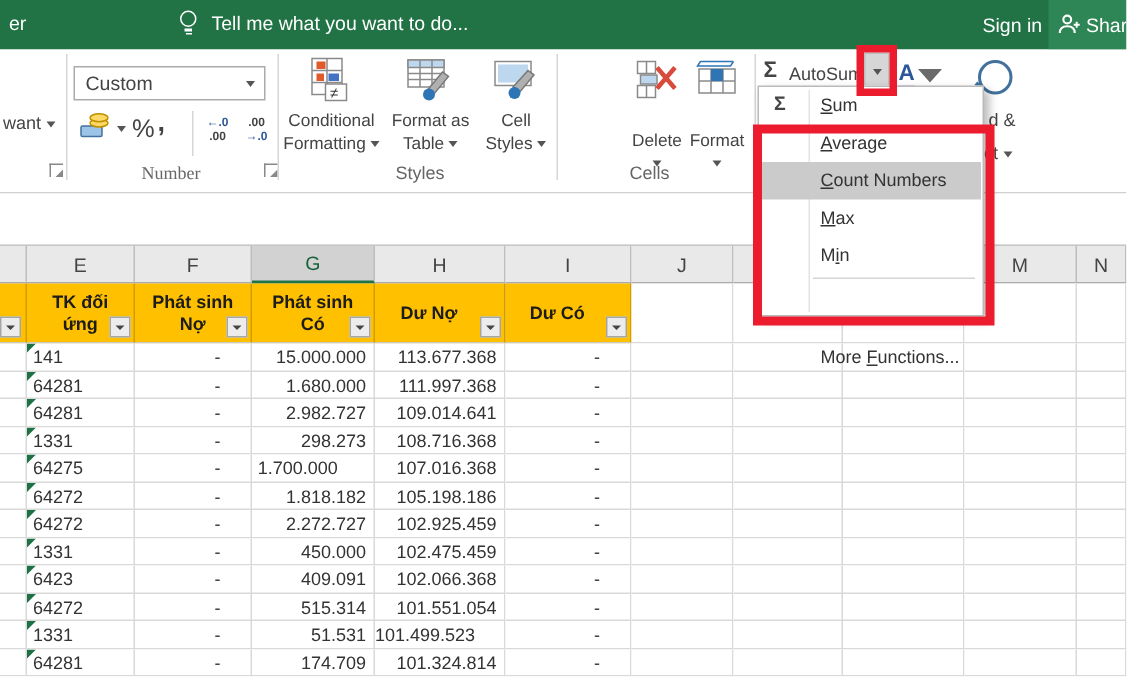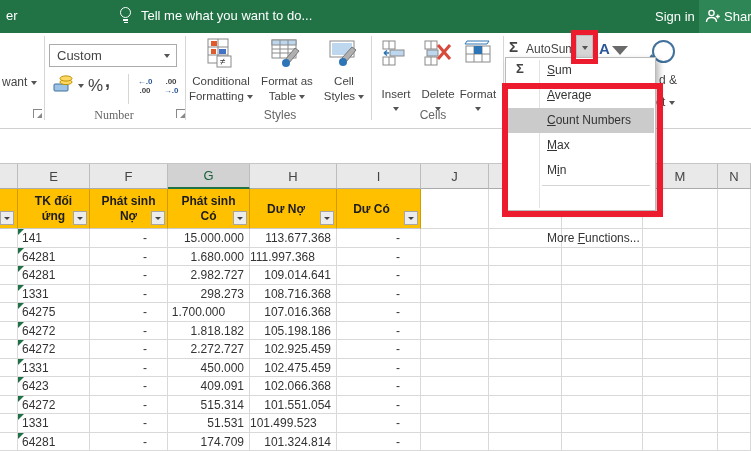--- a/index.html
+++ b/index.html
@@ -168,32 +168,20 @@
         <rect x="2" y="3" width="24" height="16" fill="#fff" stroke="#8a8a8a"></rect>
         <rect x="4" y="5" width="20" height="12" fill="#bdd7ee"></rect>
         <path d="M14 20 L24 9 L28 12 L18 24 Z" fill="#b0b0b0" stroke="#777"></path>
         <circle cx="15" cy="24" r="4" fill="#2e75b6"></circle>
       </svg>
       <span class="lbl"><span>Cell</span><br><span>Styles</span> <span class="caret"></span></span>
     </div>
     <div class="grouplabel" style="left:250px; width:60px;">Styles</div>
     <div class="vline" style="left:371px;"></div>
 
-    <div class="cellbtn" style="left:376px; width:40px;">
-      <svg style="margin:4px auto 0;" width="28" height="26" viewBox="0 0 28 26">
-        <rect x="1" y="1" width="12" height="8" fill="#fff" stroke="#8a8a8a"></rect>
-          <line x1="7" y1="1" x2="7" y2="9" stroke="#8a8a8a"></line>
-        <rect x="8" y="10" width="14" height="6" fill="#bdd7ee" stroke="#8a8a8a"></rect>
-        <path d="M2 13 h5 M2 13 l3 -2.5 M2 13 l3 2.5" stroke="#2e75b6" stroke-width="1.6" fill="none"></path>
-        <rect x="1" y="17" width="12" height="8" fill="#fff" stroke="#8a8a8a"></rect>
-          <line x1="7" y1="17" x2="7" y2="25" stroke="#8a8a8a"></line>
-      </svg>
-      <span class="lbl">Insert</span>
-      <span class="caret"></span>
-    </div>
     <div class="cellbtn" style="left:418px; width:40px;">
       <svg style="margin:4px auto 0;" width="28" height="26" viewBox="0 0 28 26">
         <rect x="1" y="1" width="12" height="8" fill="#fff" stroke="#8a8a8a"></rect>
           <line x1="7" y1="1" x2="7" y2="9" stroke="#8a8a8a"></line>
         <rect x="3" y="10" width="11" height="6" fill="#bdd7ee" stroke="#8a8a8a"></rect>
         <rect x="1" y="17" width="12" height="8" fill="#fff" stroke="#8a8a8a"></rect>
           <line x1="7" y1="17" x2="7" y2="25" stroke="#8a8a8a"></line>
         <path d="M14 5 L26 19 M26 5 L14 19" stroke="#d84b3c" stroke-width="3"></path>
       </svg>
       <span class="lbl">Delete</span>
@@ -296,21 +284,21 @@
         <div class="dcell" style="left: 337px; width: 84px; top: 100px; height: 18.5px; text-align: right; padding-right: 20px;"><span>-</span></div>
         <div class="dcell" style="left: 421px; width: 68px; top: 100px; height: 18.5px;"></div>
         <div class="dcell" style="left: 489px; width: 73px; top: 100px; height: 18.5px;"></div>
         <div class="dcell" style="left: 562px; width: 81px; top: 100px; height: 18.5px;"></div>
         <div class="dcell" style="left: 643px; width: 75px; top: 100px; height: 18.5px;"></div>
         <div class="dcell" style="left: 718px; width: 33px; top: 100px; height: 18.5px;"></div>
         <div class="dcell" style="left: 0px; width: 18px; top: 118.5px; height: 18.5px;"></div>
         <div class="dcell" style="left: 18px; width: 72px; top: 118.5px; height: 18.5px; text-align: left; padding-left: 4px;"><span>64281</span><span class="tri"></span></div>
         <div class="dcell" style="left: 90px; width: 78px; top: 118.5px; height: 18.5px; text-align: right; padding-right: 20px;"><span>-</span></div>
         <div class="dcell" style="left: 168px; width: 82px; top: 118.5px; height: 18.5px; text-align: right; padding-right: 5px;"><span>1.680.000</span></div>
-        <div class="dcell" style="left: 250px; width: 87px; top: 118.5px; height: 18.5px; text-align: left; padding-right: 5px;"><span>111.997.368</span></div>
+        <div class="dcell" style="left: 250px; width: 87px; top: 118.5px; height: 18.5px; text-align: right; padding-right: 5px;"><span>111.997.368</span></div>
         <div class="dcell" style="left: 337px; width: 84px; top: 118.5px; height: 18.5px; text-align: right; padding-right: 20px;"><span>-</span></div>
         <div class="dcell" style="left: 421px; width: 68px; top: 118.5px; height: 18.5px;"></div>
         <div class="dcell" style="left: 489px; width: 73px; top: 118.5px; height: 18.5px;"></div>
         <div class="dcell" style="left: 562px; width: 81px; top: 118.5px; height: 18.5px;"></div>
         <div class="dcell" style="left: 643px; width: 75px; top: 118.5px; height: 18.5px;"></div>
         <div class="dcell" style="left: 718px; width: 33px; top: 118.5px; height: 18.5px;"></div>
         <div class="dcell" style="left: 0px; width: 18px; top: 137px; height: 18.5px;"></div>
         <div class="dcell" style="left: 18px; width: 72px; top: 137px; height: 18.5px; text-align: left; padding-left: 4px;"><span>64281</span><span class="tri"></span></div>
         <div class="dcell" style="left: 90px; width: 78px; top: 137px; height: 18.5px; text-align: right; padding-right: 20px;"><span>-</span></div>
         <div class="dcell" style="left: 168px; width: 82px; top: 137px; height: 18.5px; text-align: right; padding-right: 5px;"><span>2.982.727</span></div>

